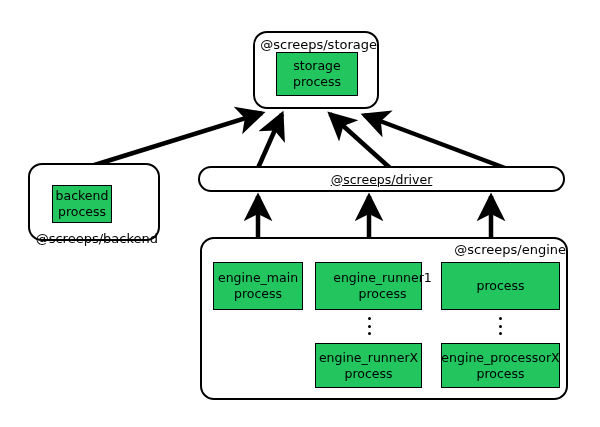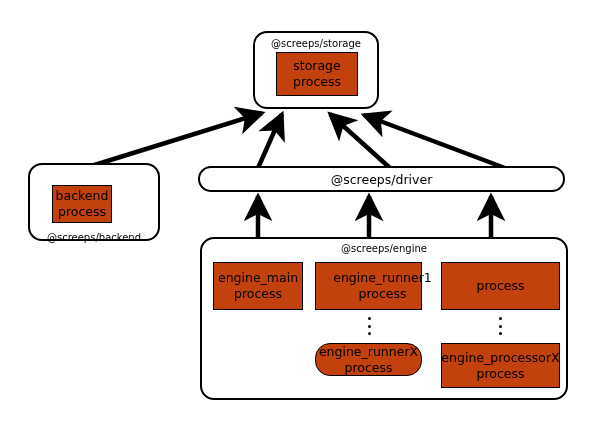--- a/index.html
+++ b/index.html
@@ -22,30 +22,30 @@
     box-sizing: border-box;
     background: #ffffff;
     border: 2px solid #000000;
     border-radius: 14px;
     z-index: 3;
   }
   .pkg-label {
     position: absolute;
     left: 0;
     right: 0;
-    text-align: center;
-    font-size: 10px;
+    text-align: right;
+    font-size: 13px;
     color: #000000;
     line-height: 1.1;
     white-space: nowrap;
   }
   .proc {
     position: absolute;
     box-sizing: border-box;
-    background: #c2410c;
+    background: #22c55e;
     border: 1.5px solid #000000;
     display: flex;
     flex-direction: column;
     align-items: center;
     justify-content: center;
     font-size: 12.5px;
     color: #000000;
     line-height: 1.25;
     text-align: center;
     z-index: 4;
@@ -127,21 +127,21 @@
   </div>
 
   <div class="pkg" id="pkg-backend" style="left:28px; top:163px; width:132px; height:78px;">
     <div class="pkg-label" style="top:20px;margin-top:47px;">@screeps/backend</div>
   </div>
   <div class="proc" style="left:52px; top:185px; width:60px; height:38px;">
     <span>backend</span>
     <span>process</span>
   </div>
 
-  <div id="driver" style="left:198px; top:166px; width:367px; height:26px;">
+  <div id="driver" style="left:198px; top:166px; width:367px; height:26px;text-decoration:underline;">
     <span>@screeps/driver</span>
   </div>
 
   <div class="pkg" id="pkg-engine" style="left:200px; top:237px; width:368px; height:163px;">
     <div class="pkg-label" style="top:4px;">@screeps/engine</div>
   </div>
 
   <div class="proc" style="left:213px; top:262px; width:90px; height:48px;">
     <span>engine_main</span>
     <span>process</span>
@@ -149,21 +149,21 @@
 
   <div class="proc" style="left:315px; top:262px; width:107px; height:48px;padding-left:28px;">
     <span>engine_runner1</span>
     <span>process</span>
   </div>
   <div class="vdots" style="left:366px; top:317px; height:18px;">
     <i></i>
       <i></i>
       <i></i>
   </div>
-  <div class="proc" style="left:315px; top:343px; width:107px; height:33px;border-radius:15px;">
+  <div class="proc" style="left:315px; top:343px; width:107px; height:45px;">
     <span>engine_runnerX</span>
     <span>process</span>
   </div>
 
   <div class="proc" style="left:441px; top:262px; width:119px; height:48px;">
     <span>process</span>
   </div>
   <div class="vdots" style="left:497px; top:317px; height:18px;">
     <i></i>
       <i></i>

